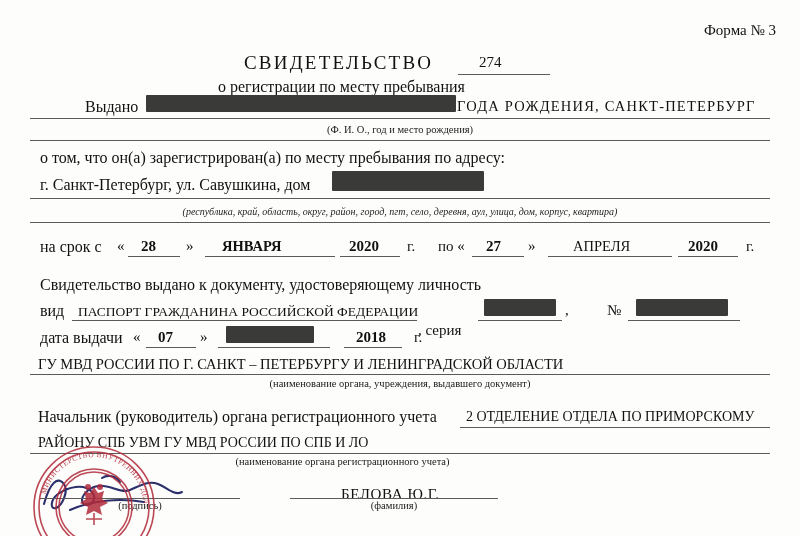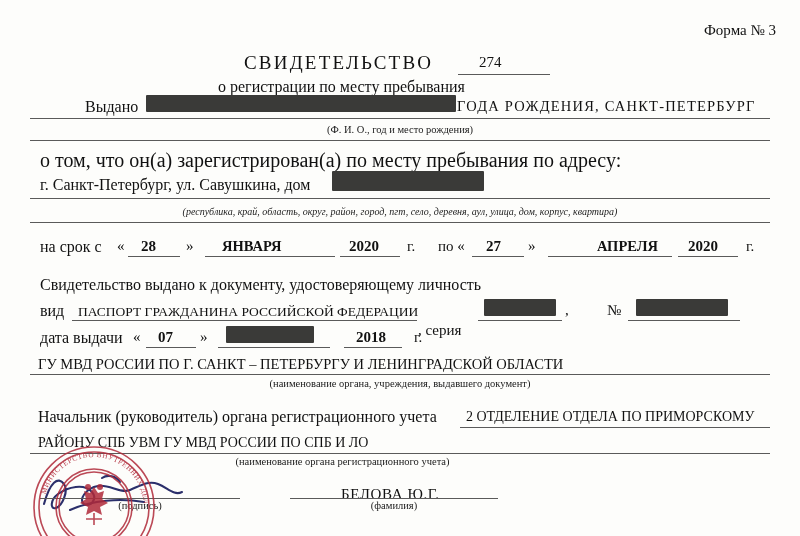--- a/index.html
+++ b/index.html
@@ -78,21 +78,21 @@
   <div class="abs subtitle" style="left:218px; top:78px;">о регистрации по месту пребывания</div>
 
   <div class="abs txt" style="left:85px; top:99px; font-size:16px;">Выдано</div>
   <div class="redacted abs" style="left:146px; top:95px; width:310px; height:17px;"></div>
   <div class="abs txt sp-wide" style="left:457px; top:99px; font-size:14.5px;">ГОДА РОЖДЕНИЯ, САНКТ-ПЕТЕРБУРГ</div>
   <div class="rule" style="left:30px; top:118px; width:740px;"></div>
 
   <div class="abs caption" style="left:0; top:124px; width:800px;">(Ф. И. О., год и место рождения)</div>
   <div class="rule" style="left:30px; top:140px; width:740px;"></div>
 
-  <div class="abs txt" style="left:40px; top:150px; font-size:20px;">о том, что он(а) зарегистрирован(а) по месту пребывания по адресу:</div>
+  <div class="abs txt" style="left:40px; top:150px; font-size:16px;">о том, что он(а) зарегистрирован(а) по месту пребывания по адресу:</div>
 
   <div class="abs txt" style="left:40px; top:177px; font-size:16px;">г. Санкт-Петербург, ул. Савушкина, дом</div>
   <div class="redacted abs" style="left:332px; top:171px; width:152px; height:20px;"></div>
   <div class="rule" style="left:30px; top:198px; width:740px;"></div>
 
   <div class="abs caption" style="left:0; top:206px; width:800px; font-size:10px;font-style:italic;">(республика, край, область, округ, район, город, пгт, село, деревня, аул, улица, дом, корпус, квартира)</div>
   <div class="rule" style="left:30px; top:222px; width:740px;"></div>
 
   <div class="abs txt" style="left:40px; top:239px; font-size:16px;">на срок с</div>
   <div class="abs txt" style="left:117px; top:239px;">«</div>
@@ -101,21 +101,21 @@
   <div class="abs txt" style="left:186px; top:239px;">»</div>
   <div class="abs txt" style="left:222px; top:239px; font-weight:bold; font-size:14.5px;">ЯНВАРЯ</div>
   <div class="rule" style="left:205px; top:256px; width:130px;"></div>
   <div class="abs txt" style="left:349px; top:239px; font-weight:bold; font-size:15px;">2020</div>
   <div class="rule" style="left:340px; top:256px; width:60px;"></div>
   <div class="abs txt" style="left:407px; top:239px;">г.</div>
   <div class="abs txt" style="left:438px; top:239px;">по «</div>
   <div class="abs txt" style="left:486px; top:239px; font-weight:bold; font-size:15px;">27</div>
   <div class="rule" style="left:472px; top:256px; width:52px;"></div>
   <div class="abs txt" style="left:528px; top:239px;">»</div>
-  <div class="abs txt" style="left:573px; top:239px; font-weight:bold; font-size:14.5px;margin-left:24px;">АПРЕЛЯ</div>
+  <div class="abs txt" style="left:573px; top:239px; font-weight:normal; font-size:14.5px;">АПРЕЛЯ</div>
   <div class="rule" style="left:548px; top:256px; width:124px;"></div>
   <div class="abs txt" style="left:688px; top:239px; font-weight:bold; font-size:15px;">2020</div>
   <div class="rule" style="left:678px; top:256px; width:60px;"></div>
   <div class="abs txt" style="left:746px; top:239px;">г.</div>
 
   <div class="abs txt" style="left:40px; top:277px; font-size:16px;">Свидетельство выдано к документу, удостоверяющему личность</div>
 
   <div class="abs txt" style="left:40px; top:303px; font-size:16px;">вид</div>
   <div class="abs txt" style="left:78px; top:305px; font-size:13.5px;">ПАСПОРТ ГРАЖДАНИНА РОССИЙСКОЙ ФЕДЕРАЦИИ</div>
   <div class="rule" style="left:72px; top:320px; width:345px;"></div>

